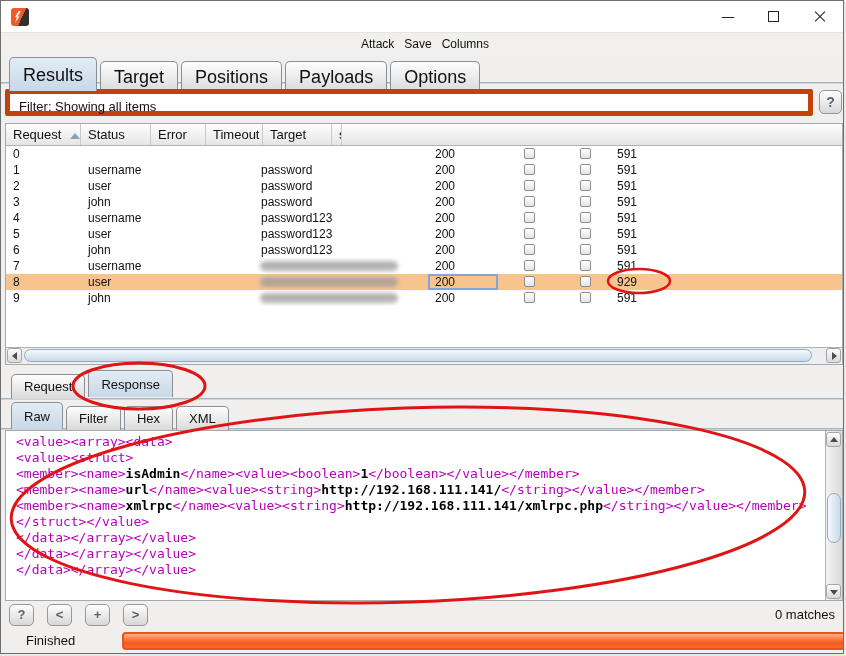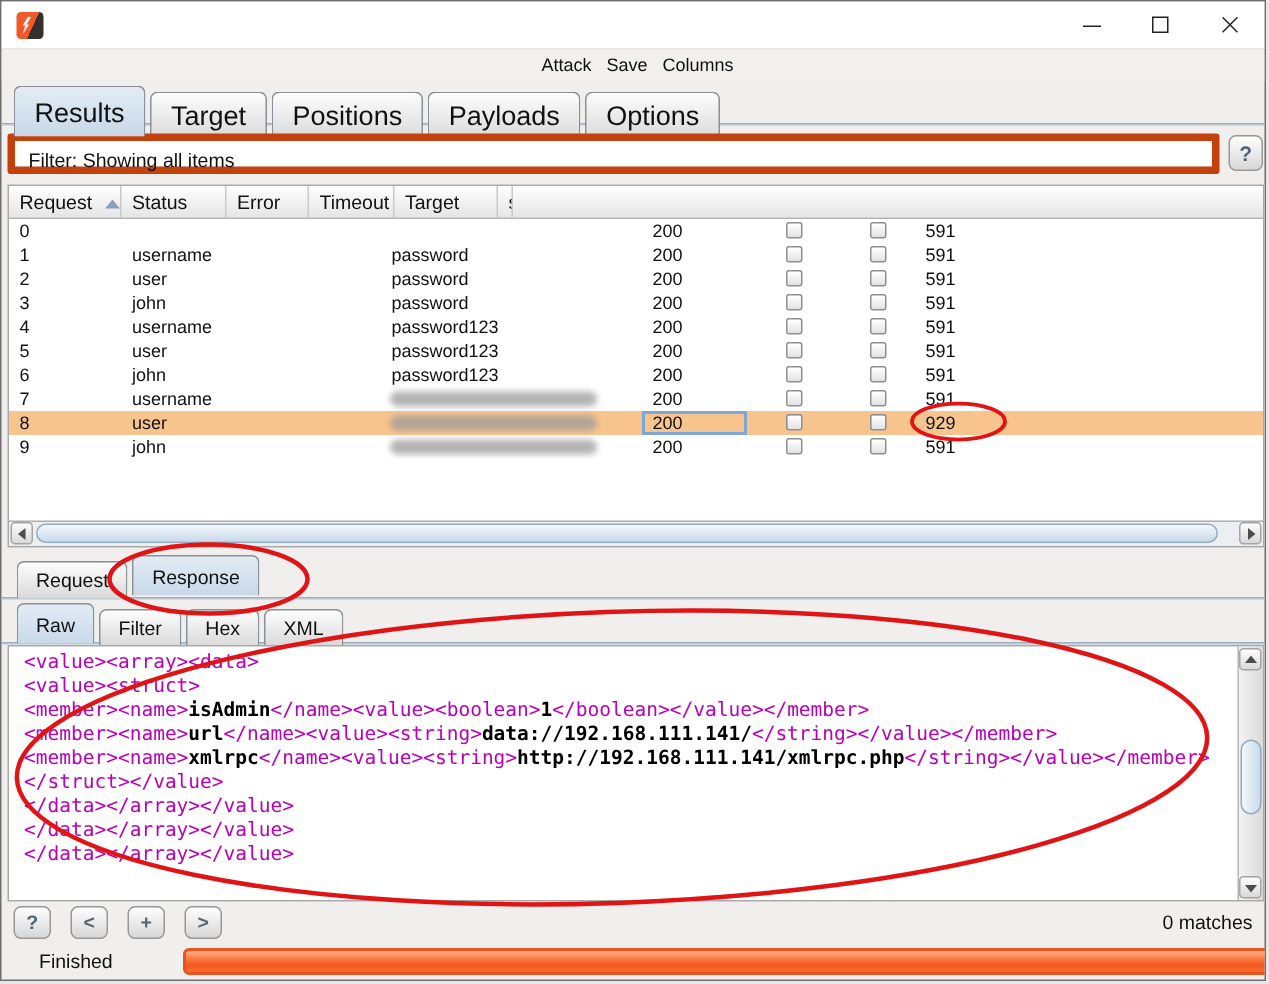--- a/index.html
+++ b/index.html
@@ -320,21 +320,21 @@
   <div class="edtabline"></div>
   <div class="edtabs" id="edtabs"><div class="tab">Request</div><div class="tab selected">Response</div></div>
   <div class="subtabline"></div>
   <div class="subtabs" id="subtabs"><div class="tab selected">Raw</div><div class="tab">Filter</div><div class="tab">Hex</div><div class="tab">XML</div></div>
 
   <div class="codepanel">
     <div class="codeinner" id="codeinner">
         <div class="codeline"><span class="seg-tag">&lt;value&gt;&lt;array&gt;&lt;data&gt;</span></div>
         <div class="codeline"><span class="seg-tag">&lt;value&gt;&lt;struct&gt;</span></div>
         <div class="codeline"><span class="seg-tag">&lt;member&gt;&lt;name&gt;</span><span class="seg-val">isAdmin</span><span class="seg-tag">&lt;/name&gt;&lt;value&gt;&lt;boolean&gt;</span><span class="seg-val">1</span><span class="seg-tag">&lt;/boolean&gt;&lt;/value&gt;&lt;/member&gt;</span></div>
-        <div class="codeline"><span class="seg-tag">&lt;member&gt;&lt;name&gt;</span><span class="seg-val">url</span><span class="seg-tag">&lt;/name&gt;&lt;value&gt;&lt;string&gt;</span><span class="seg-val">data://192.168.111.141/</span><span class="seg-tag">&lt;/string&gt;&lt;/value&gt;&lt;/member&gt;</span></div>
+        <div class="codeline"><span class="seg-tag">&lt;member&gt;&lt;name&gt;</span><span class="seg-val">url</span><span class="seg-tag">&lt;/name&gt;&lt;value&gt;&lt;string&gt;</span><span class="seg-val">http://192.168.111.141/</span><span class="seg-tag">&lt;/string&gt;&lt;/value&gt;&lt;/member&gt;</span></div>
         <div class="codeline"><span class="seg-tag">&lt;member&gt;&lt;name&gt;</span><span class="seg-val">xmlrpc</span><span class="seg-tag">&lt;/name&gt;&lt;value&gt;&lt;string&gt;</span><span class="seg-val">http://192.168.111.141/xmlrpc.php</span><span class="seg-tag">&lt;/string&gt;&lt;/value&gt;&lt;/member&gt;</span></div>
         <div class="codeline"><span class="seg-tag">&lt;/struct&gt;&lt;/value&gt;</span></div>
         <div class="codeline"><span class="seg-tag">&lt;/data&gt;&lt;/array&gt;&lt;/value&gt;</span></div>
         <div class="codeline"><span class="seg-tag">&lt;/data&gt;&lt;/array&gt;&lt;/value&gt;</span></div>
         <div class="codeline"><span class="seg-tag">&lt;/data&gt;&lt;/array&gt;&lt;/value&gt;</span></div>
       </div>
     <div class="vscroll">
       <div class="sbtn up">
           <span class="tri tri-up"></span>
         </div>

